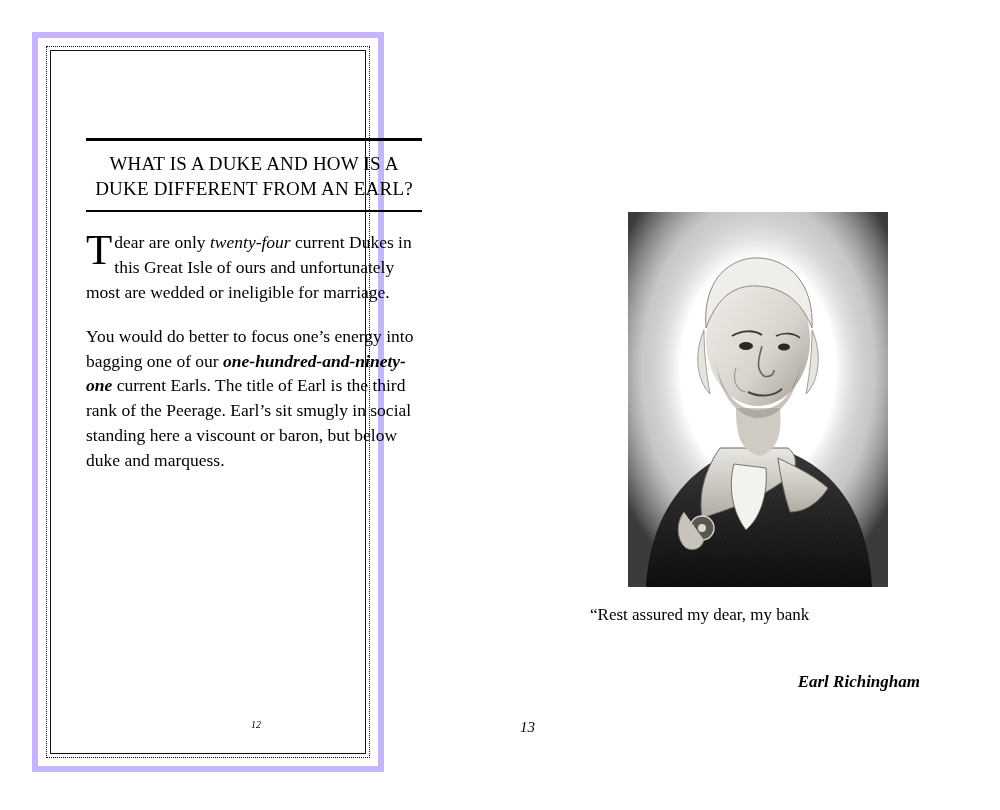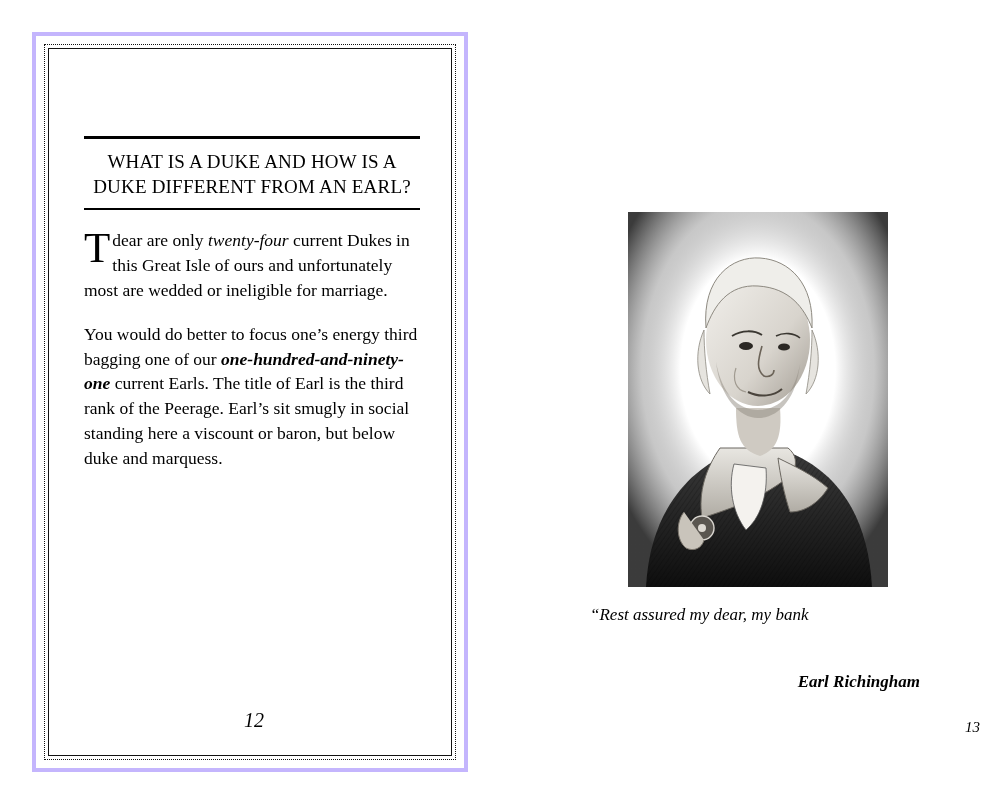--- a/index.html
+++ b/index.html
@@ -14,24 +14,24 @@
     overflow: hidden;
     font-family: "Liberation Serif", serif;
     color: #000000;
   }
 
   
   .left-page {
     position: absolute;
     left: 32px;
     top: 32px;
-    width: 436px;
+    width: 352px;
     height: 740px;
     box-sizing: border-box;
-    border: 4px solid #c4b5fd;
+    border: 6px solid #c4b5fd;
     padding: 4px;
     background: #fff;
   }
   .left-page-inner-rule {
     position: absolute;
     left: 8px;
     top: 8px;
     right: 8px;
     bottom: 8px;
     border: 1px dotted #111;
@@ -92,21 +92,21 @@
     font-family: "Liberation Serif", serif;
   }
   em {
   }
   .left-folio {
     position: absolute;
     left: 0;
     bottom: 36px;
     width: 436px;
     text-align: center;
-    font-size: 20px;
+    font-size: 10px;
     font-style: italic;
   }
 
   
   .right-page {
     position: absolute;
     left: 520px;
     top: 32px;
     width: 460px;
     height: 740px;
@@ -120,40 +120,39 @@
   }
   .portrait-svg {
     display: block;
   }
   .caption {
     position: absolute;
     left: 70px;
     top: 572px;
     width: 330px;
     text-align: left;
-    font-style: italic;
     font-size: 17px;
     line-height: 1.35;
   }
   .attribution {
     position: absolute;
     left: 70px;
     top: 640px;
     width: 330px;
     text-align: right;
     font-style: italic;
     font-weight: bold;
     font-size: 17px;
   }
   .right-folio {
     position: absolute;
     left: 0;
     bottom: 36px;
     width: 460px;
-    text-align: right;
+    text-align: left;
     font-size: 15px;
     font-style: italic;
   }
 </style>
 </head>
 <body>
 
 <div class="left-page">
   <div class="left-page-inner-rule"></div>
   <div class="left-page-inner-rule2"></div>
@@ -169,21 +168,21 @@
 
     <div class="heading-rule-bottom"></div>
 
     <div class="body-text">
 
       <p class="dropcap-para">
         <span class="dropcap">T</span><span>dear are only </span><em>twenty-four</em><span> current Dukes in this Great Isle of ours and unfortunately most are wedded or ineligible for marriage.</span>
       </p>
 
       <p>
-        <span>You would do better to focus one’s energy third bagging one of our </span><em style="font-weight:bold">one-hundred-and-ninety-one</em><span> current  Earls. The title of Earl is the third rank of the Peerage. Earl’s sit smugly in social standing here a viscount or baron, but below duke and marquess.</span>
+        <span>You would do better to focus one’s energy into bagging one of our </span><em style="font-weight:bold">one-hundred-and-ninety-one</em><span> current  Earls. The title of Earl is the third rank of the Peerage. Earl’s sit smugly in social standing here a viscount or baron, but below duke and marquess.</span>
       </p>
 
 
     </div>
   </div>
 
   <div class="left-folio">12</div>
 </div>
 
 <div class="right-page">

